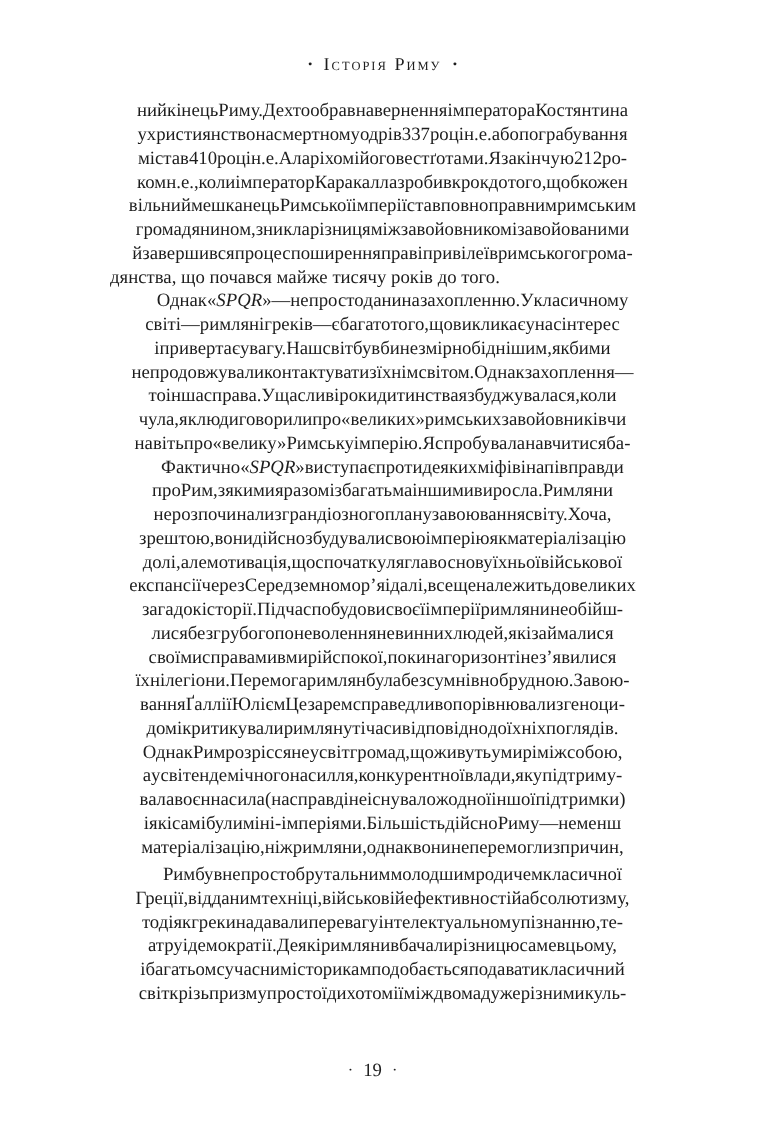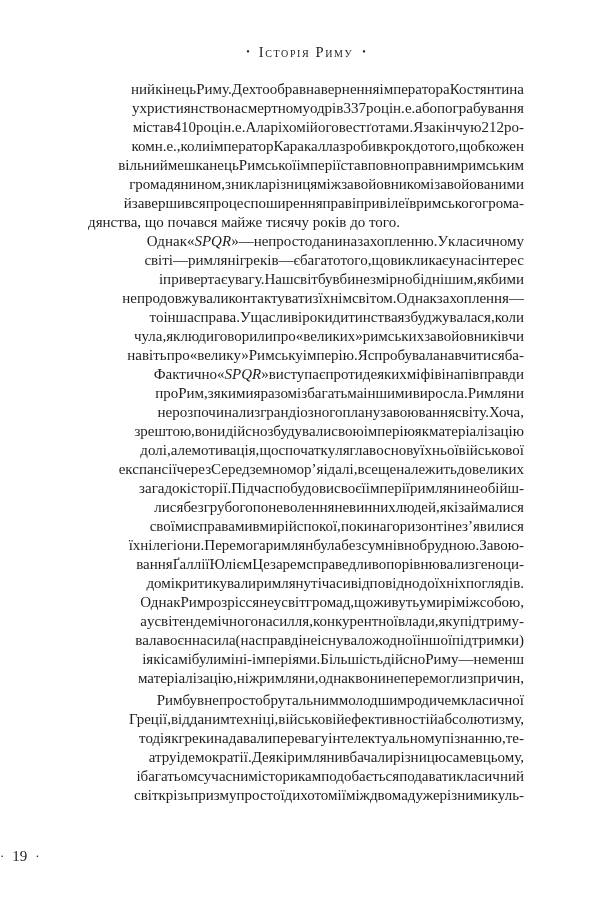--- a/index.html
+++ b/index.html
@@ -44,31 +44,31 @@
     font-size: 15px;
     color: #1d1d1d;
   }
   .line {
     height: 19px;
     line-height: 19px;
     white-space: nowrap;
   }
   .line.just {
     display: flex;
-    justify-content: flex-end;
+    justify-content: center;
   }
   .line.just span { flex: 0 0 auto; }
   .para.p-indent .line:first-child { padding-left: 16px; }
   .para.p-space { margin-top: 3px; }
   .page-footer {
     position: absolute;
     top: 848px;
     left: 0;
     right: 16px;
-    text-align: left;
+    text-align: center;
     font-size: 15px;
     color: #1d1d1d;
   }
   .page-footer .fd {
     font-size: 13px;
     vertical-align: 1px;
   }
   .page-footer .fd.left { margin-right: 8px; }
   .page-footer .fd.right { margin-left: 8px; }
 </style>

